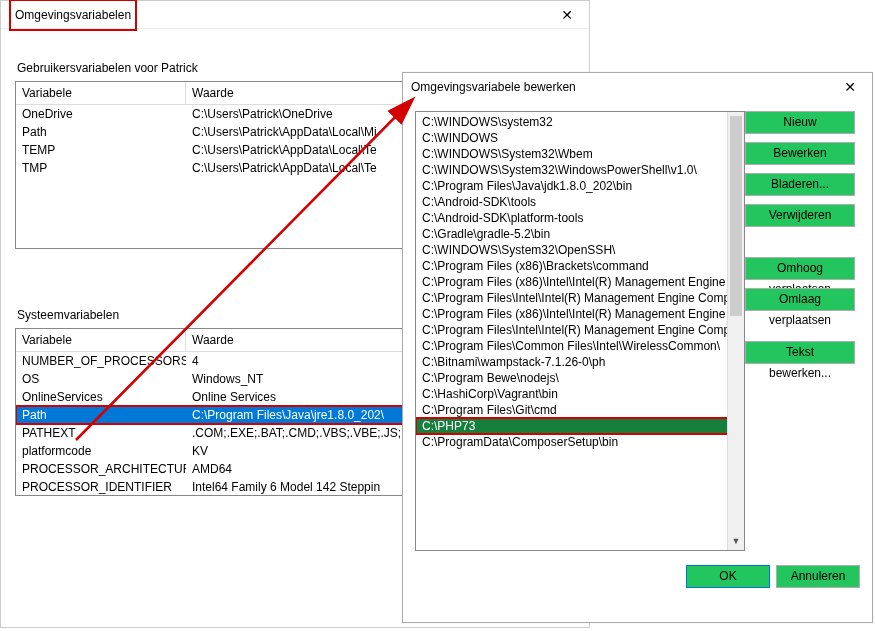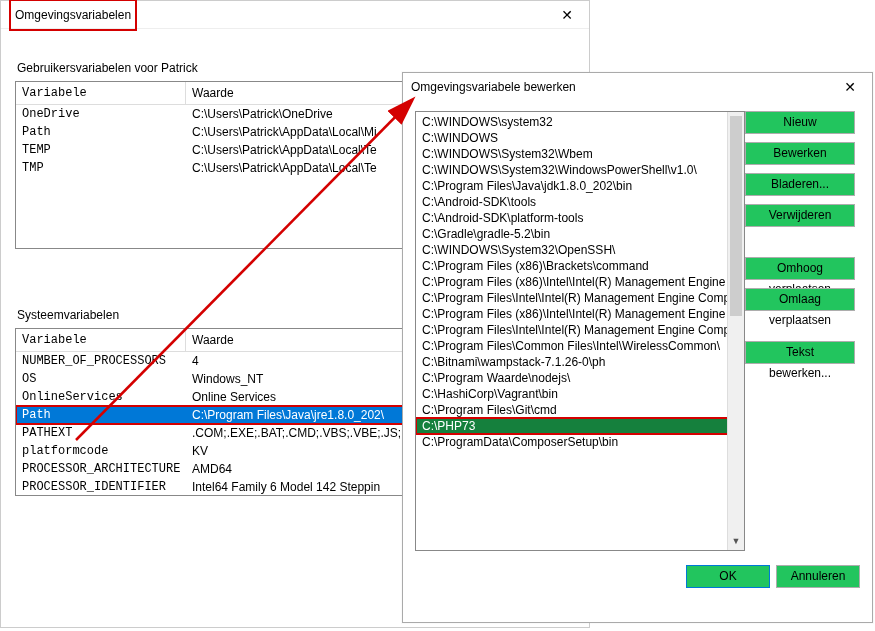--- a/index.html
+++ b/index.html
@@ -20,21 +20,21 @@
 
 .group-label { margin: 16px 0 6px 2px; }
 .list-box {
   border: 1px solid #888; height: 168px; overflow: hidden; position: relative;
 }
 .list-header { display: flex; border-bottom: 1px solid #ddd; background: #fff; }
 .list-header .col { padding: 4px 6px; border-right: 1px solid #ddd; }
 .list-rows { overflow: hidden; }
 .row { display: flex; }
 .row .col { padding: 2px 6px; white-space: nowrap; overflow: hidden; text-overflow: clip; }
-.col.name { width: 170px; flex: 0 0 170px; font-family: Liberation Mono, monospace; }
+.col.name { width: 170px; flex: 0 0 170px; }
 .col.val { flex: 1; }
 .row.selected { background: #0078d7; color: #fff; }
 .row.highlight-red { outline: 2px solid #d40000; outline-offset: -1px; }
 
 .btn-row { display: flex; justify-content: flex-end; gap: 6px; margin: 10px 0 4px; }
 .win-btn {
   min-width: 84px; height: 23px; background: #22c55e; border: 1px solid #adadad;
   text-align: center; line-height: 21px; padding: 0 10px; cursor: default;
 }
 .win-btn.default { border: 1px solid #0078d7; }
@@ -182,21 +182,21 @@
             <div class="path-item">C:\Android-SDK\platform-tools</div>
             <div class="path-item">C:\Gradle\gradle-5.2\bin</div>
             <div class="path-item">C:\WINDOWS\System32\OpenSSH\</div>
             <div class="path-item">C:\Program Files (x86)\Brackets\command</div>
             <div class="path-item">C:\Program Files (x86)\Intel\Intel(R) Management Engine Com...</div>
             <div class="path-item">C:\Program Files\Intel\Intel(R) Management Engine Compone...</div>
             <div class="path-item">C:\Program Files (x86)\Intel\Intel(R) Management Engine Com...</div>
             <div class="path-item">C:\Program Files\Intel\Intel(R) Management Engine Compone...</div>
             <div class="path-item">C:\Program Files\Common Files\Intel\WirelessCommon\</div>
             <div class="path-item">C:\Bitnami\wampstack-7.1.26-0\ph</div>
-            <div class="path-item">C:\Program Waarde\nodejs\</div>
+            <div class="path-item">C:\Program Bewe\nodejs\</div>
             <div class="path-item">C:\HashiCorp\Vagrant\bin</div>
             <div class="path-item">C:\Program Files\Git\cmd</div>
             <div class="path-item selected highlight-red">C:\PHP73</div>
             <div class="path-item">C:\ProgramData\ComposerSetup\bin</div>
           </div>
         <div class="scroll-v">
           <div class="scroll-arrow up">▲</div>
           <div class="scroll-thumb"></div>
           <div class="scroll-arrow down">▼</div>
         </div>

